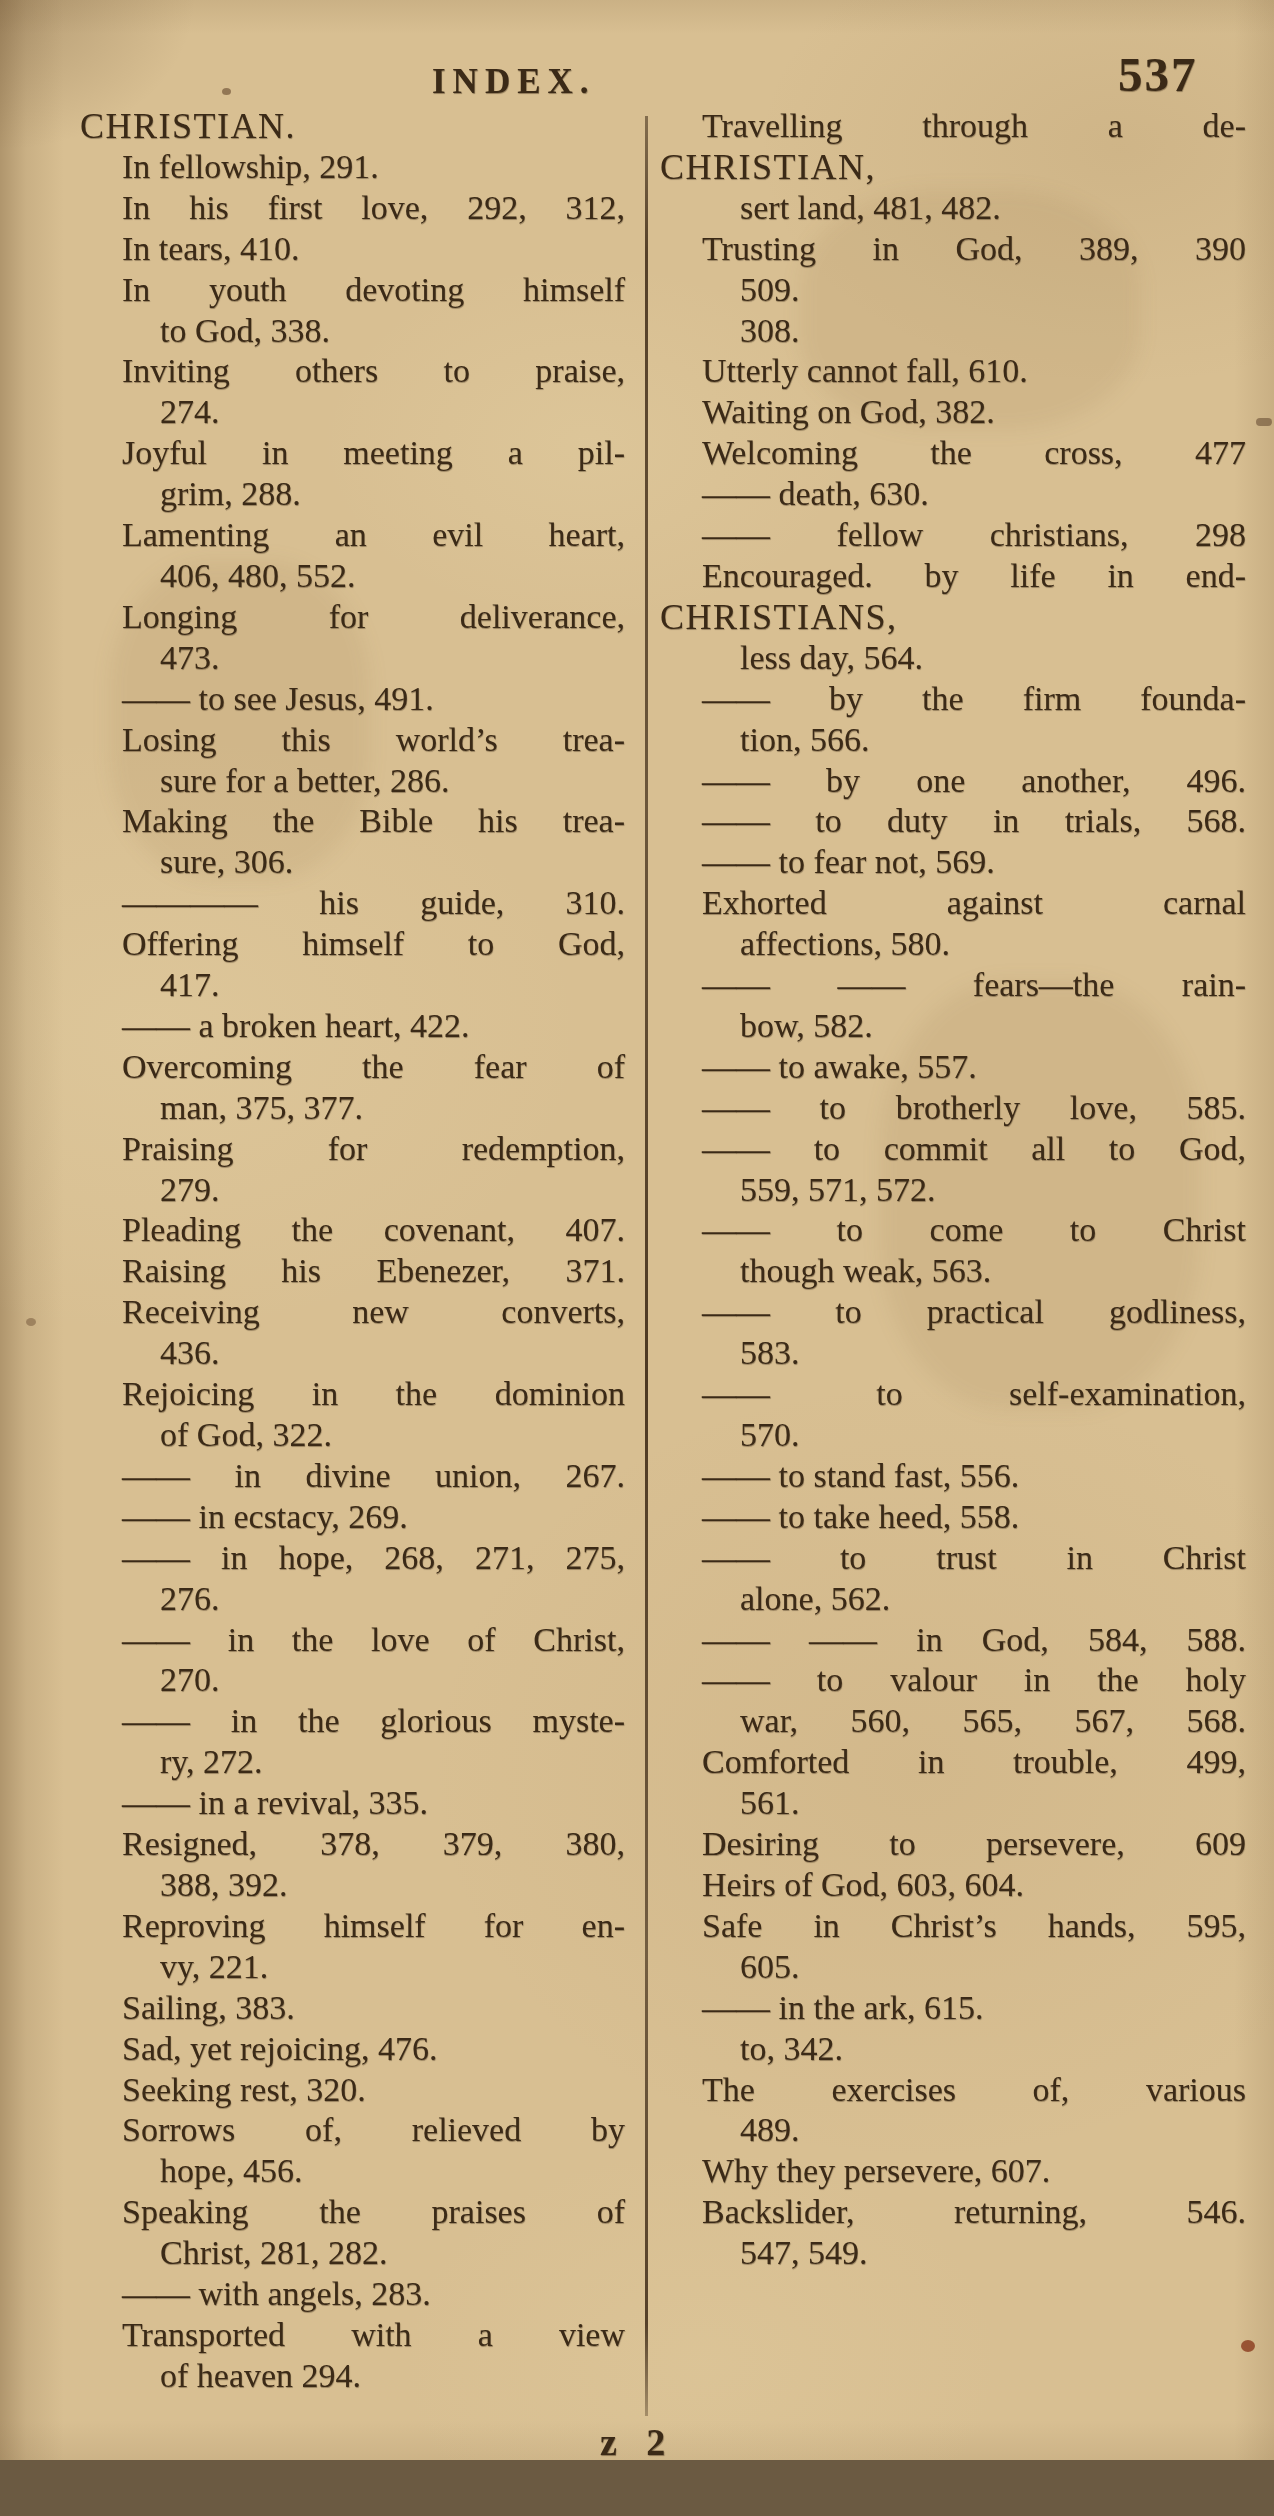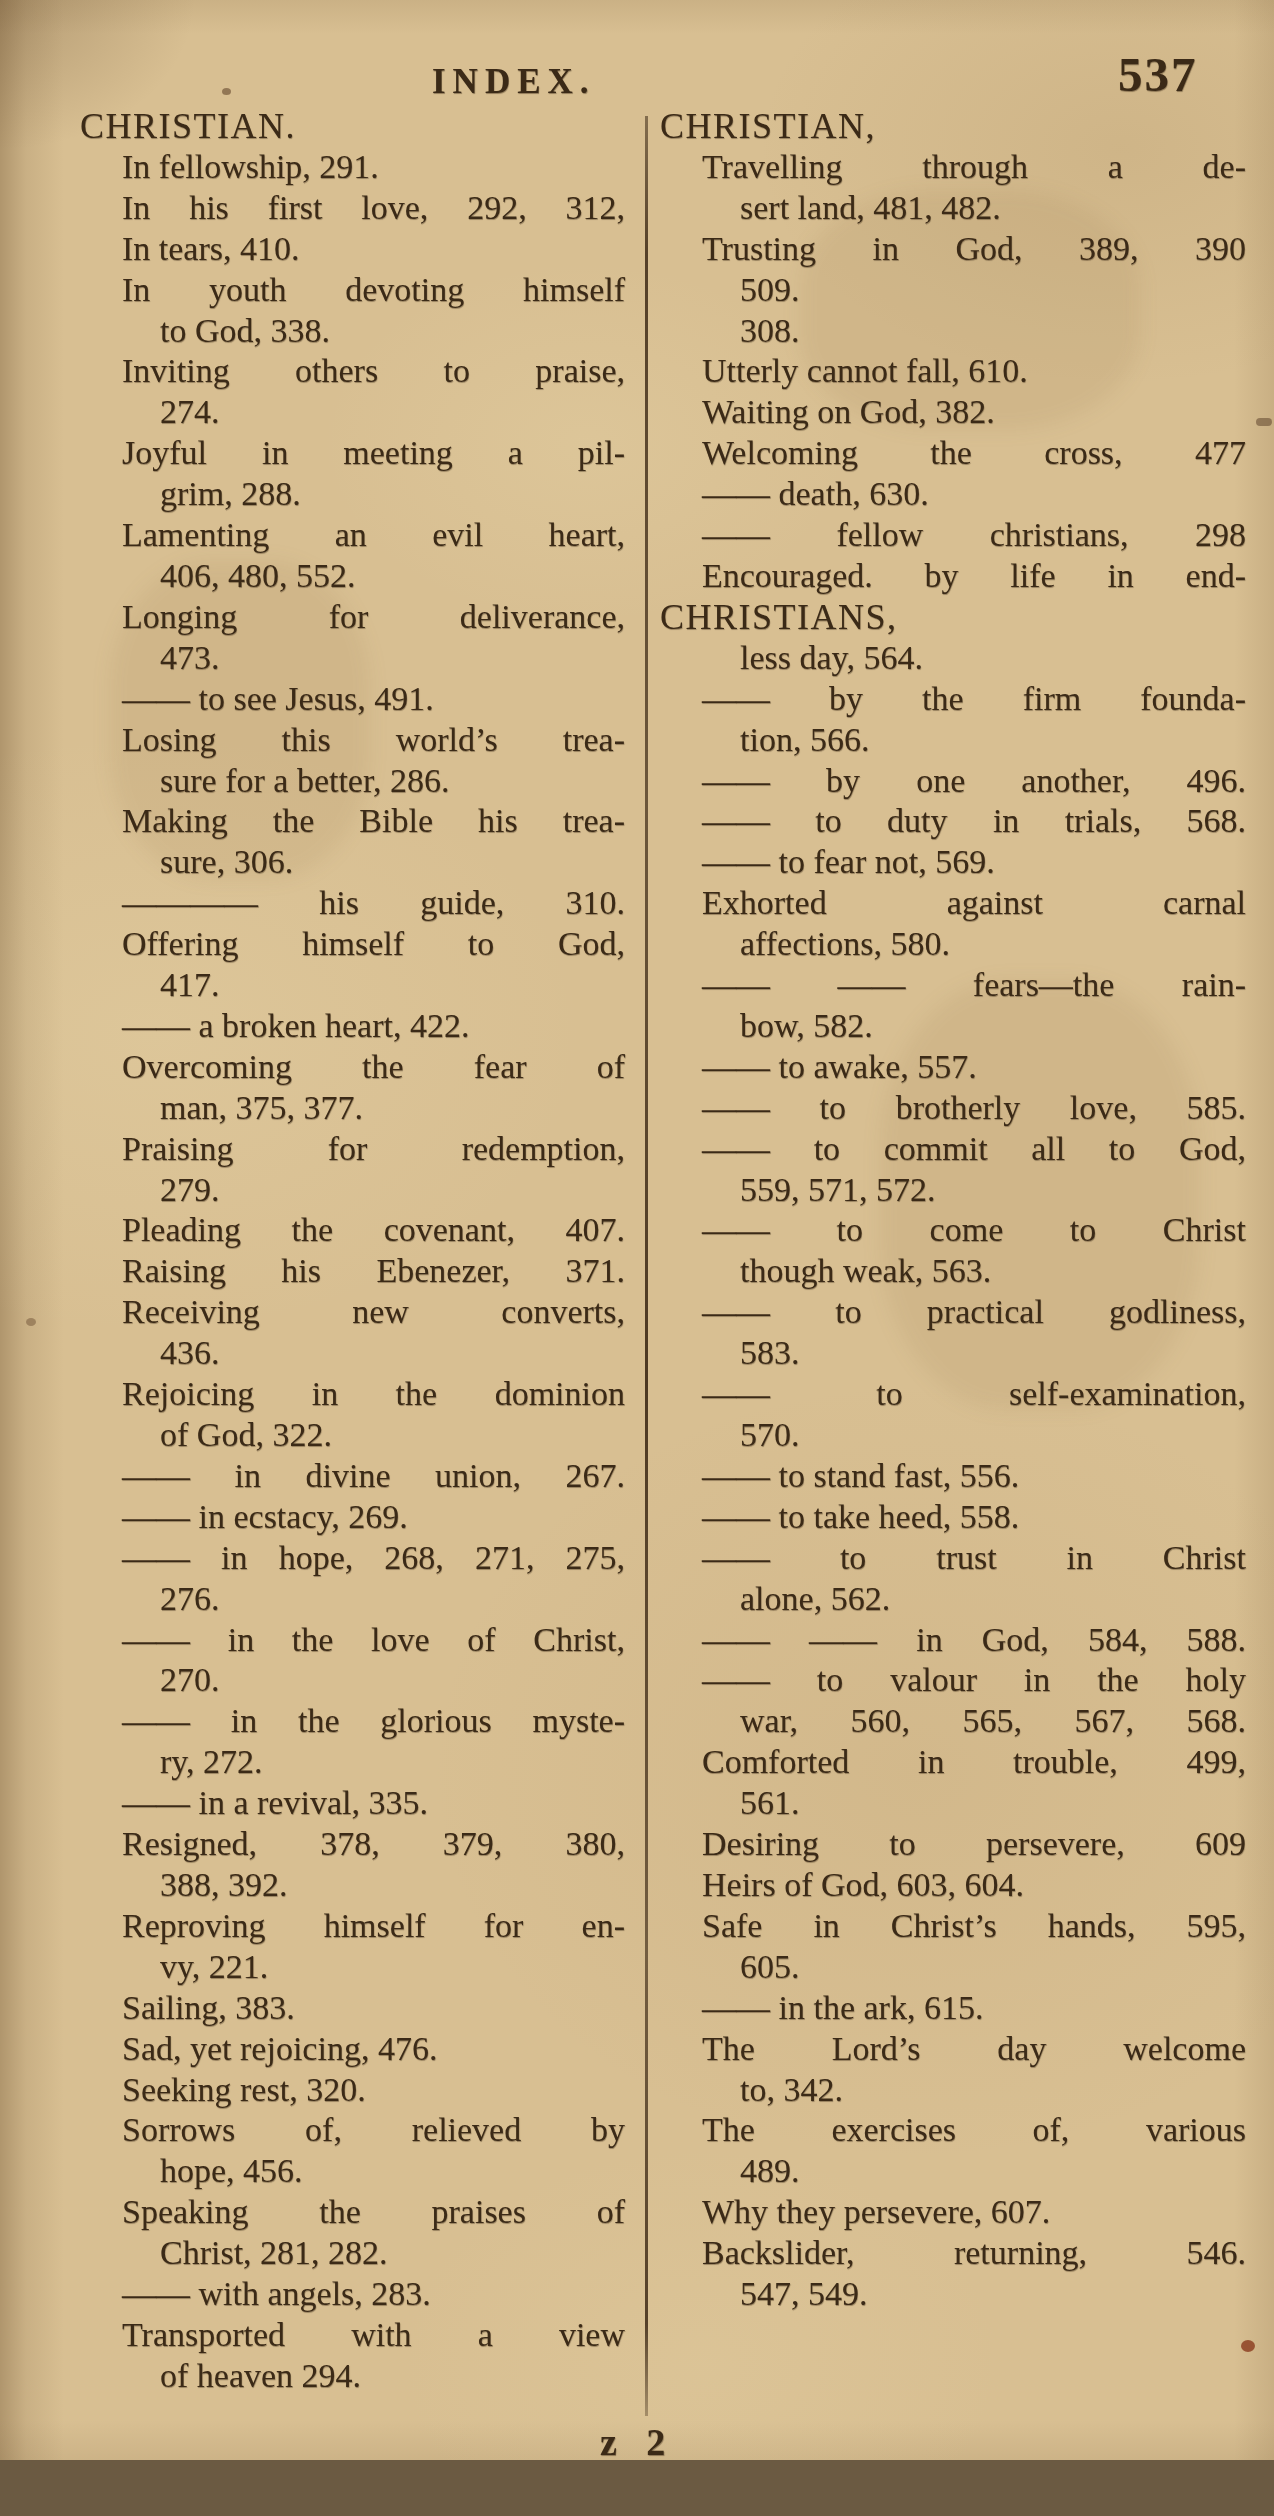--- a/index.html
+++ b/index.html
@@ -133,22 +133,22 @@
       <div class="line first j">Sorrows of, relieved by</div>
       <div class="line cont">hope, 456.</div>
       <div class="line first j">Speaking the praises of</div>
       <div class="line cont">Christ, 281, 282.</div>
       <div class="line first">—— with angels, 283.</div>
       <div class="line first j">Transported with a view</div>
       <div class="line cont">of heaven 294.</div>
     </div>
   <div class="divider"></div>
   <div class="col col-right" id="col-right">
+      <div class="line first j">Travelling through a de-</div>
       <div class="line heading">CHRISTIAN,</div>
-      <div class="line first j">Travelling through a de-</div>
       <div class="line cont">sert land, 481, 482.</div>
       <div class="line first j">Trusting in God, 389, 390</div>
       <div class="line cont">509.</div>
       <div class="line cont">308.</div>
       <div class="line first">Utterly cannot fall, 610.</div>
       <div class="line first">Waiting on God, 382.</div>
       <div class="line first j">Welcoming the cross, 477</div>
       <div class="line first">—— death, 630.</div>
       <div class="line first j">—— fellow christians, 298</div>
       <div class="line first j">Encouraged. by life in end-</div>
@@ -180,21 +180,20 @@
       <div class="line first j">—— —— in God, 584, 588.</div>
       <div class="line first j">—— to valour in the holy</div>
       <div class="line cont j">war, 560, 565, 567, 568.</div>
       <div class="line first j">Comforted in trouble, 499,</div>
       <div class="line cont">561.</div>
       <div class="line first j">Desiring to persevere, 609</div>
       <div class="line first">Heirs of God, 603, 604.</div>
       <div class="line first j">Safe in Christ’s hands, 595,</div>
       <div class="line cont">605.</div>
       <div class="line first">—— in the ark, 615.</div>
-      <div class="line first j">The Lord’s day welcome</div>
       <div class="line cont">to, 342.</div>
       <div class="line first j">The exercises of, various</div>
       <div class="line cont">489.</div>
       <div class="line first">Why they persevere, 607.</div>
       <div class="line first j">Backslider, returning, 546.</div>
       <div class="line cont">547, 549.</div>
     </div>
 
   <div class="signature">z 2</div>
 

